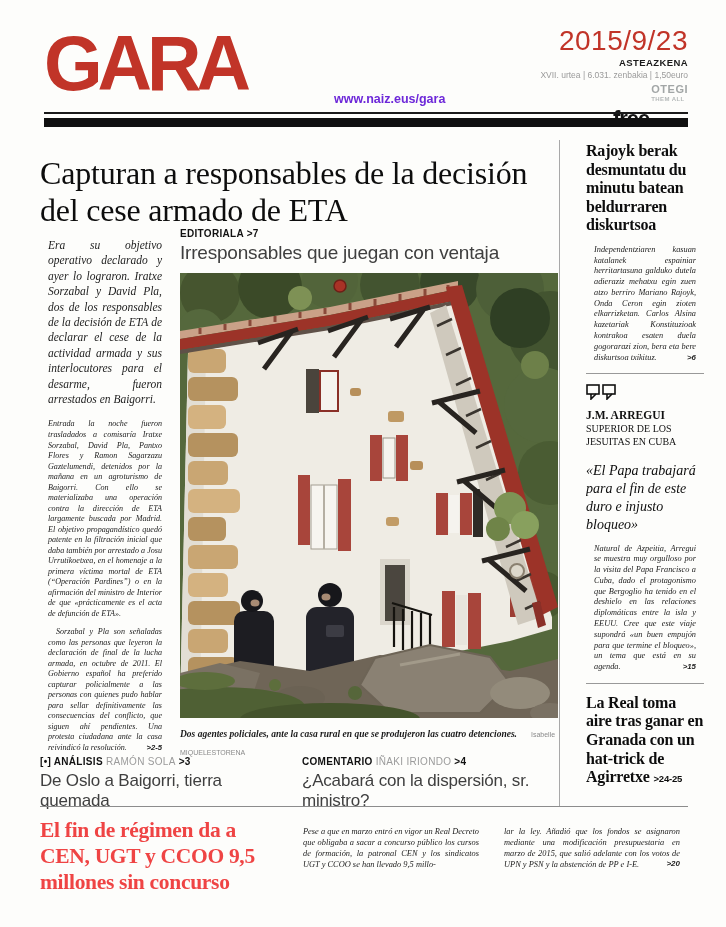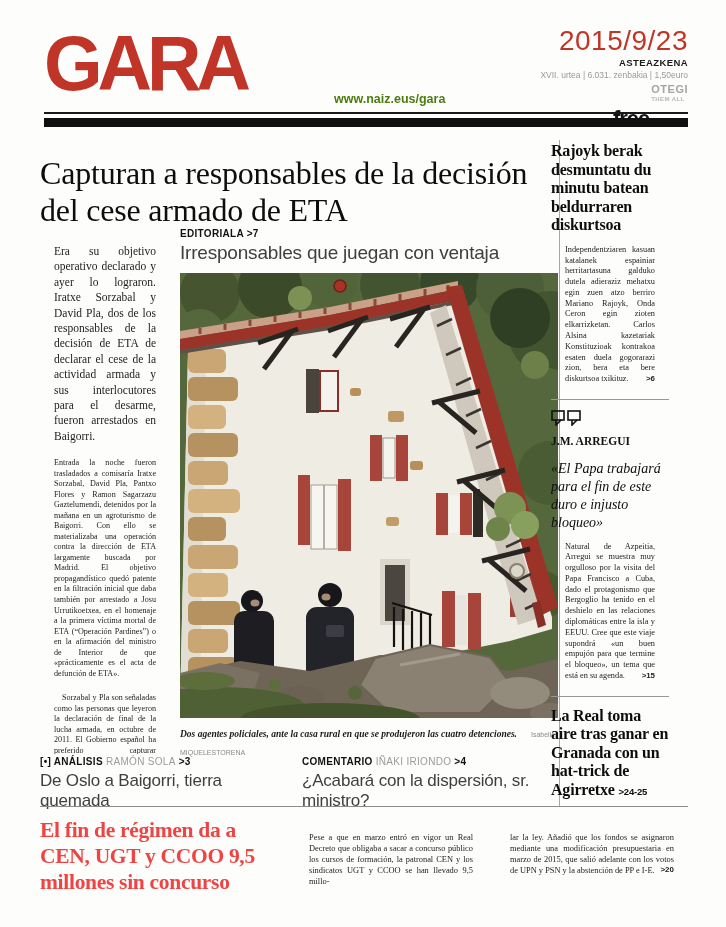--- a/index.html
+++ b/index.html
@@ -3,21 +3,21 @@
 <meta charset="utf-8">
 <style>
   html,body{margin:0;padding:0;background:#e9e9e9;}
   .page{position:relative;width:726px;height:927px;background:#fdfdfb;margin:0 auto;overflow:hidden;
         font-family:"Liberation Serif","DejaVu Serif",serif;color:#111;}
   
   .logo{position:absolute;left:44px;top:24px;font-family:"Liberation Sans","DejaVu Sans",sans-serif;
         font-weight:700;font-size:74px;line-height:1;color:#c13428;letter-spacing:-5px;
         transform:scale(1.02,1.06);transform-origin:left top;}
   .site-url{position:absolute;left:334px;top:92px;font-family:"Liberation Sans",sans-serif;
-        font-size:12.5px;font-weight:700;color:#4d7c0f;}
+        font-size:12.5px;font-weight:700;color:#6d28d9;}
   .mh-right{position:absolute;right:38px;top:26px;text-align:right;font-family:"Liberation Sans",sans-serif;}
   .mh-date{font-size:28px;color:#c13428;letter-spacing:.5px;line-height:1.05;}
   .mh-weekday{font-size:9.5px;font-weight:700;color:#1a1a1a;letter-spacing:.4px;margin-top:2px;}
   .mh-edition{font-size:8.5px;color:#9a9a9a;margin-top:2px;}
   .free-logo{position:absolute;right:38px;top:84px;display:flex;align-items:flex-start;
         font-family:"Liberation Sans",sans-serif;}
   .free-word{font-size:22px;font-weight:800;letter-spacing:-1px;color:#121212;line-height:1;margin-top:24px;}
   .free-rest{margin-left:2px;text-align:left;}
   .free-otegi{font-size:11px;font-weight:700;color:#a2a6a6;letter-spacing:.5px;line-height:1;}
   .free-sub{font-size:6px;font-weight:700;color:#b4b8b8;letter-spacing:.4px;line-height:1;margin-top:1px;}
@@ -41,35 +41,35 @@
   .caption-row{margin-top:5px;width:378px;}
   .caption{font-size:9.5px;font-weight:700;color:#1a1a1a;font-style:italic;}
   .credit{font-family:"Liberation Sans",sans-serif;font-size:7px;color:#8a8a8a;margin-left:10px;}
   .strips{position:absolute;left:40px;top:756px;width:508px;display:flex;}
   .strip-a{width:252px;}
   .strip-b{flex:1;padding-left:10px;}
   .strip-title{font-family:"Liberation Sans",sans-serif;font-size:17px;color:#3f3f3f;margin-top:4px;
         letter-spacing:-.2px;}
   
   .vdivider{position:absolute;left:559px;top:140px;width:1px;height:666px;background:#a8a8a8;}
-  .sidebar{position:absolute;left:551px;top:142px;width:118px;height:662px;overflow:hidden;}
+  .sidebar{position:absolute;left:586px;top:142px;width:118px;height:662px;overflow:hidden;}
   .sb-head{font-size:16px;font-weight:700;line-height:1.16;color:#0d0d0d;letter-spacing:-.2px;}
   .sb-body{font-size:8.3px;line-height:1.3;text-align:justify;color:#222;margin-top:10px;}
   .sb-rule{border:none;border-top:1px solid #999;margin:10px 0;}
   .sb-name{font-size:11.5px;font-weight:700;margin-top:5px;}
   .sb-role{font-size:10px;line-height:1.28;margin-top:2px;}
   .sb-quote{font-size:14px;font-style:italic;line-height:1.28;margin-top:13px;color:#0d0d0d;}
   .sb-ref-inline{font-family:"Liberation Sans",sans-serif;font-size:9.5px;font-weight:700;}
   
   .bottom-rule{position:absolute;left:40px;right:38px;top:806px;height:1px;background:#8c8c8c;}
   .bottom{position:absolute;left:40px;top:818px;width:648px;display:flex;gap:9px;}
   .bt-head{width:246px;flex:none;font-size:21.5px;font-weight:700;line-height:1.2;
         letter-spacing:-.3px;color:#ef4444;}
   .bt-col{flex:1;font-size:8.4px;line-height:1.32;text-align:justify;color:#222;}
-  p{margin:14px;}
+  p{margin:8px;font-style:italic;}
 </style>
 </head>
 <body>
 
 <div class="page">
 
   <div class="logo">GARA</div>
   <div class="site-url">www.naiz.eus/gara</div>
   <div class="mh-right">
     <div class="mh-date">2015/9/23</div>
@@ -257,20 +257,21 @@
     <div class="sb-head">Rajoyk berak desmuntatu du minutu batean beldurraren diskurtsoa</div>
     <p class="sb-body"><span>Independentziaren kasuan katalanek espainiar herritartasuna galduko dutela adieraziz mehatxu egin zuen atzo berriro Mariano Rajoyk, Onda Ceron egin zioten elkarrizketan. Carlos Alsina kazetariak Konstituzioak kontrakoa esaten duela gogorarazi zion, bera eta bere diskurtsoa txikituz.</span> <b class="pref">&gt;6</b></p>
     <hr class="sb-rule">
     <svg width="32" height="16" viewBox="0 0 32 16">
       <rect x="1" y="1" width="12" height="9" fill="none" stroke="#111" stroke-width="1.6"></rect>
       <path d="M5,10 L5,15 L10,10" fill="none" stroke="#111" stroke-width="1.6"></path>
       <rect x="17" y="1" width="12" height="9" fill="none" stroke="#111" stroke-width="1.6"></rect>
       <path d="M21,10 L21,15 L26,10" fill="none" stroke="#111" stroke-width="1.6"></path>
     </svg>
     <div class="sb-name">J.M. ARREGUI</div>
+    <div class="sb-role">SUPERIOR DE LOS JESUITAS EN CUBA</div>
     <div class="sb-quote">«El Papa trabajará para el fin de este duro e injusto bloqueo»</div>
     <p class="sb-body"><span>Natural de Azpeitia, Arregui se muestra muy orgulloso por la visita del Papa Francisco a Cuba, dado el protagonismo que Bergoglio ha tenido en el deshielo en las relaciones diplomáticas entre la isla y EEUU. Cree que este viaje supondrá «un buen empujón para que termine el bloqueo», un tema que está en su agenda.</span> <b class="pref">&gt;15</b></p>
     <hr class="sb-rule">
     <div class="sb-head"><span>La Real toma aire tras ganar en Granada con un hat-trick de Agirretxe</span> <span class="sb-ref-inline">&gt;24-25</span></div>
   </div>
 
   <div class="bottom-rule"></div>
   <div class="bottom">
     <div class="bt-head">El fin de régimen da a CEN, UGT y CCOO 9,5 millones sin concurso</div>
     <p class="bt-col">Pese a que en marzo entró en vigor un Real Decreto que obligaba a sacar a concurso público los cursos de formación, la patronal CEN y los sindicatos UGT y CCOO se han llevado 9,5 millo-</p>

